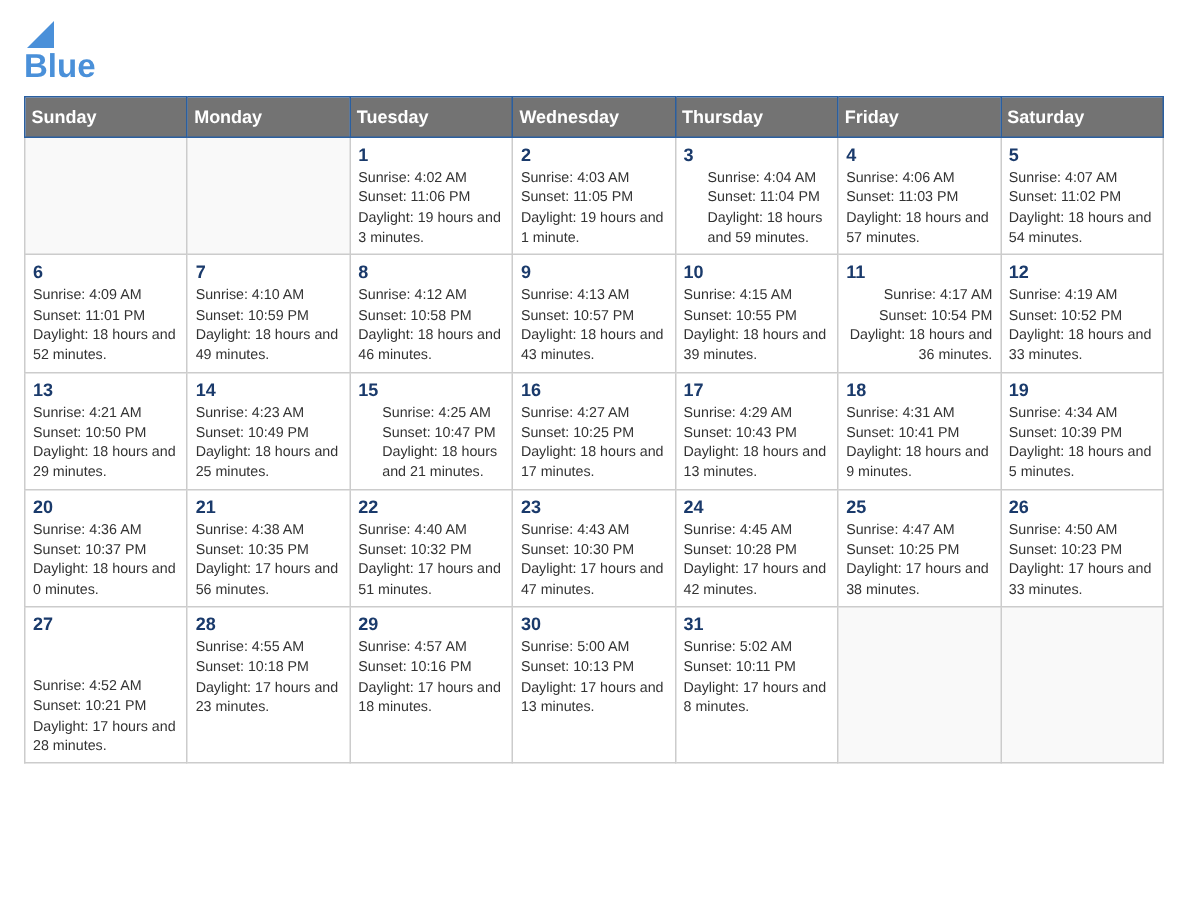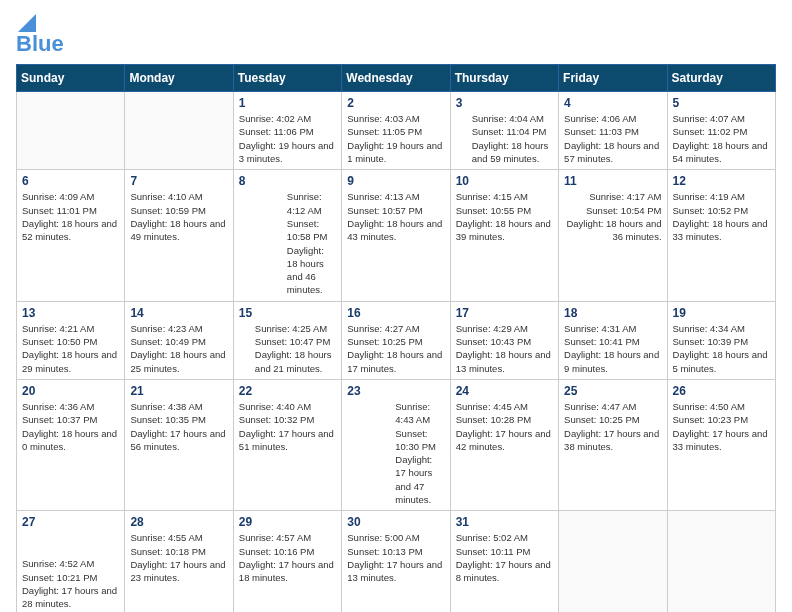--- a/index.html
+++ b/index.html
@@ -37,21 +37,21 @@
     .subtitle {
       font-size: 14px;
       color: #444;
     }
     .calendar {
       width: 100%;
       border-collapse: collapse;
       border: 1px solid #ccc;
     }
     .calendar th {
-      background-color: #0c4a6e;
+      background-color: #737373;
       color: #fff;
       font-size: 12px;
       font-weight: bold;
       padding: 6px 4px;
       border: 1px solid #2a5fa0;
       text-align: left;
     }
     .calendar td {
       border: 1px solid #ccc;
       vertical-align: top;
@@ -152,21 +152,21 @@
 Daylight: 18 hours and 52 minutes.</div>
         </td>
         <td>
           <span class="day-num">7</span>
           <div class="day-info" style="white-space: pre-line;">Sunrise: 4:10 AM
 Sunset: 10:59 PM
 Daylight: 18 hours and 49 minutes.</div>
         </td>
         <td>
           <span class="day-num">8</span>
-          <div class="day-info" style="white-space: pre-line; margin-left: 48px;">Sunrise: 4:12 AM
+          <div class="day-info" style="white-space: pre-line;">Sunrise: 4:12 AM
 Sunset: 10:58 PM
 Daylight: 18 hours and 46 minutes.</div>
         </td>
         <td>
           <span class="day-num">9</span>
           <div class="day-info" style="white-space: pre-line;">Sunrise: 4:13 AM
 Sunset: 10:57 PM
 Daylight: 18 hours and 43 minutes.</div>
         </td>
         <td>
@@ -246,21 +246,21 @@
 Daylight: 17 hours and 56 minutes.</div>
         </td>
         <td>
           <span class="day-num">22</span>
           <div class="day-info" style="white-space: pre-line;">Sunrise: 4:40 AM
 Sunset: 10:32 PM
 Daylight: 17 hours and 51 minutes.</div>
         </td>
         <td>
           <span class="day-num">23</span>
-          <div class="day-info" style="white-space: pre-line; margin-left: 48px;">Sunrise: 4:43 AM
+          <div class="day-info" style="white-space: pre-line;">Sunrise: 4:43 AM
 Sunset: 10:30 PM
 Daylight: 17 hours and 47 minutes.</div>
         </td>
         <td>
           <span class="day-num">24</span>
           <div class="day-info" style="white-space: pre-line;">Sunrise: 4:45 AM
 Sunset: 10:28 PM
 Daylight: 17 hours and 42 minutes.</div>
         </td>
         <td>

